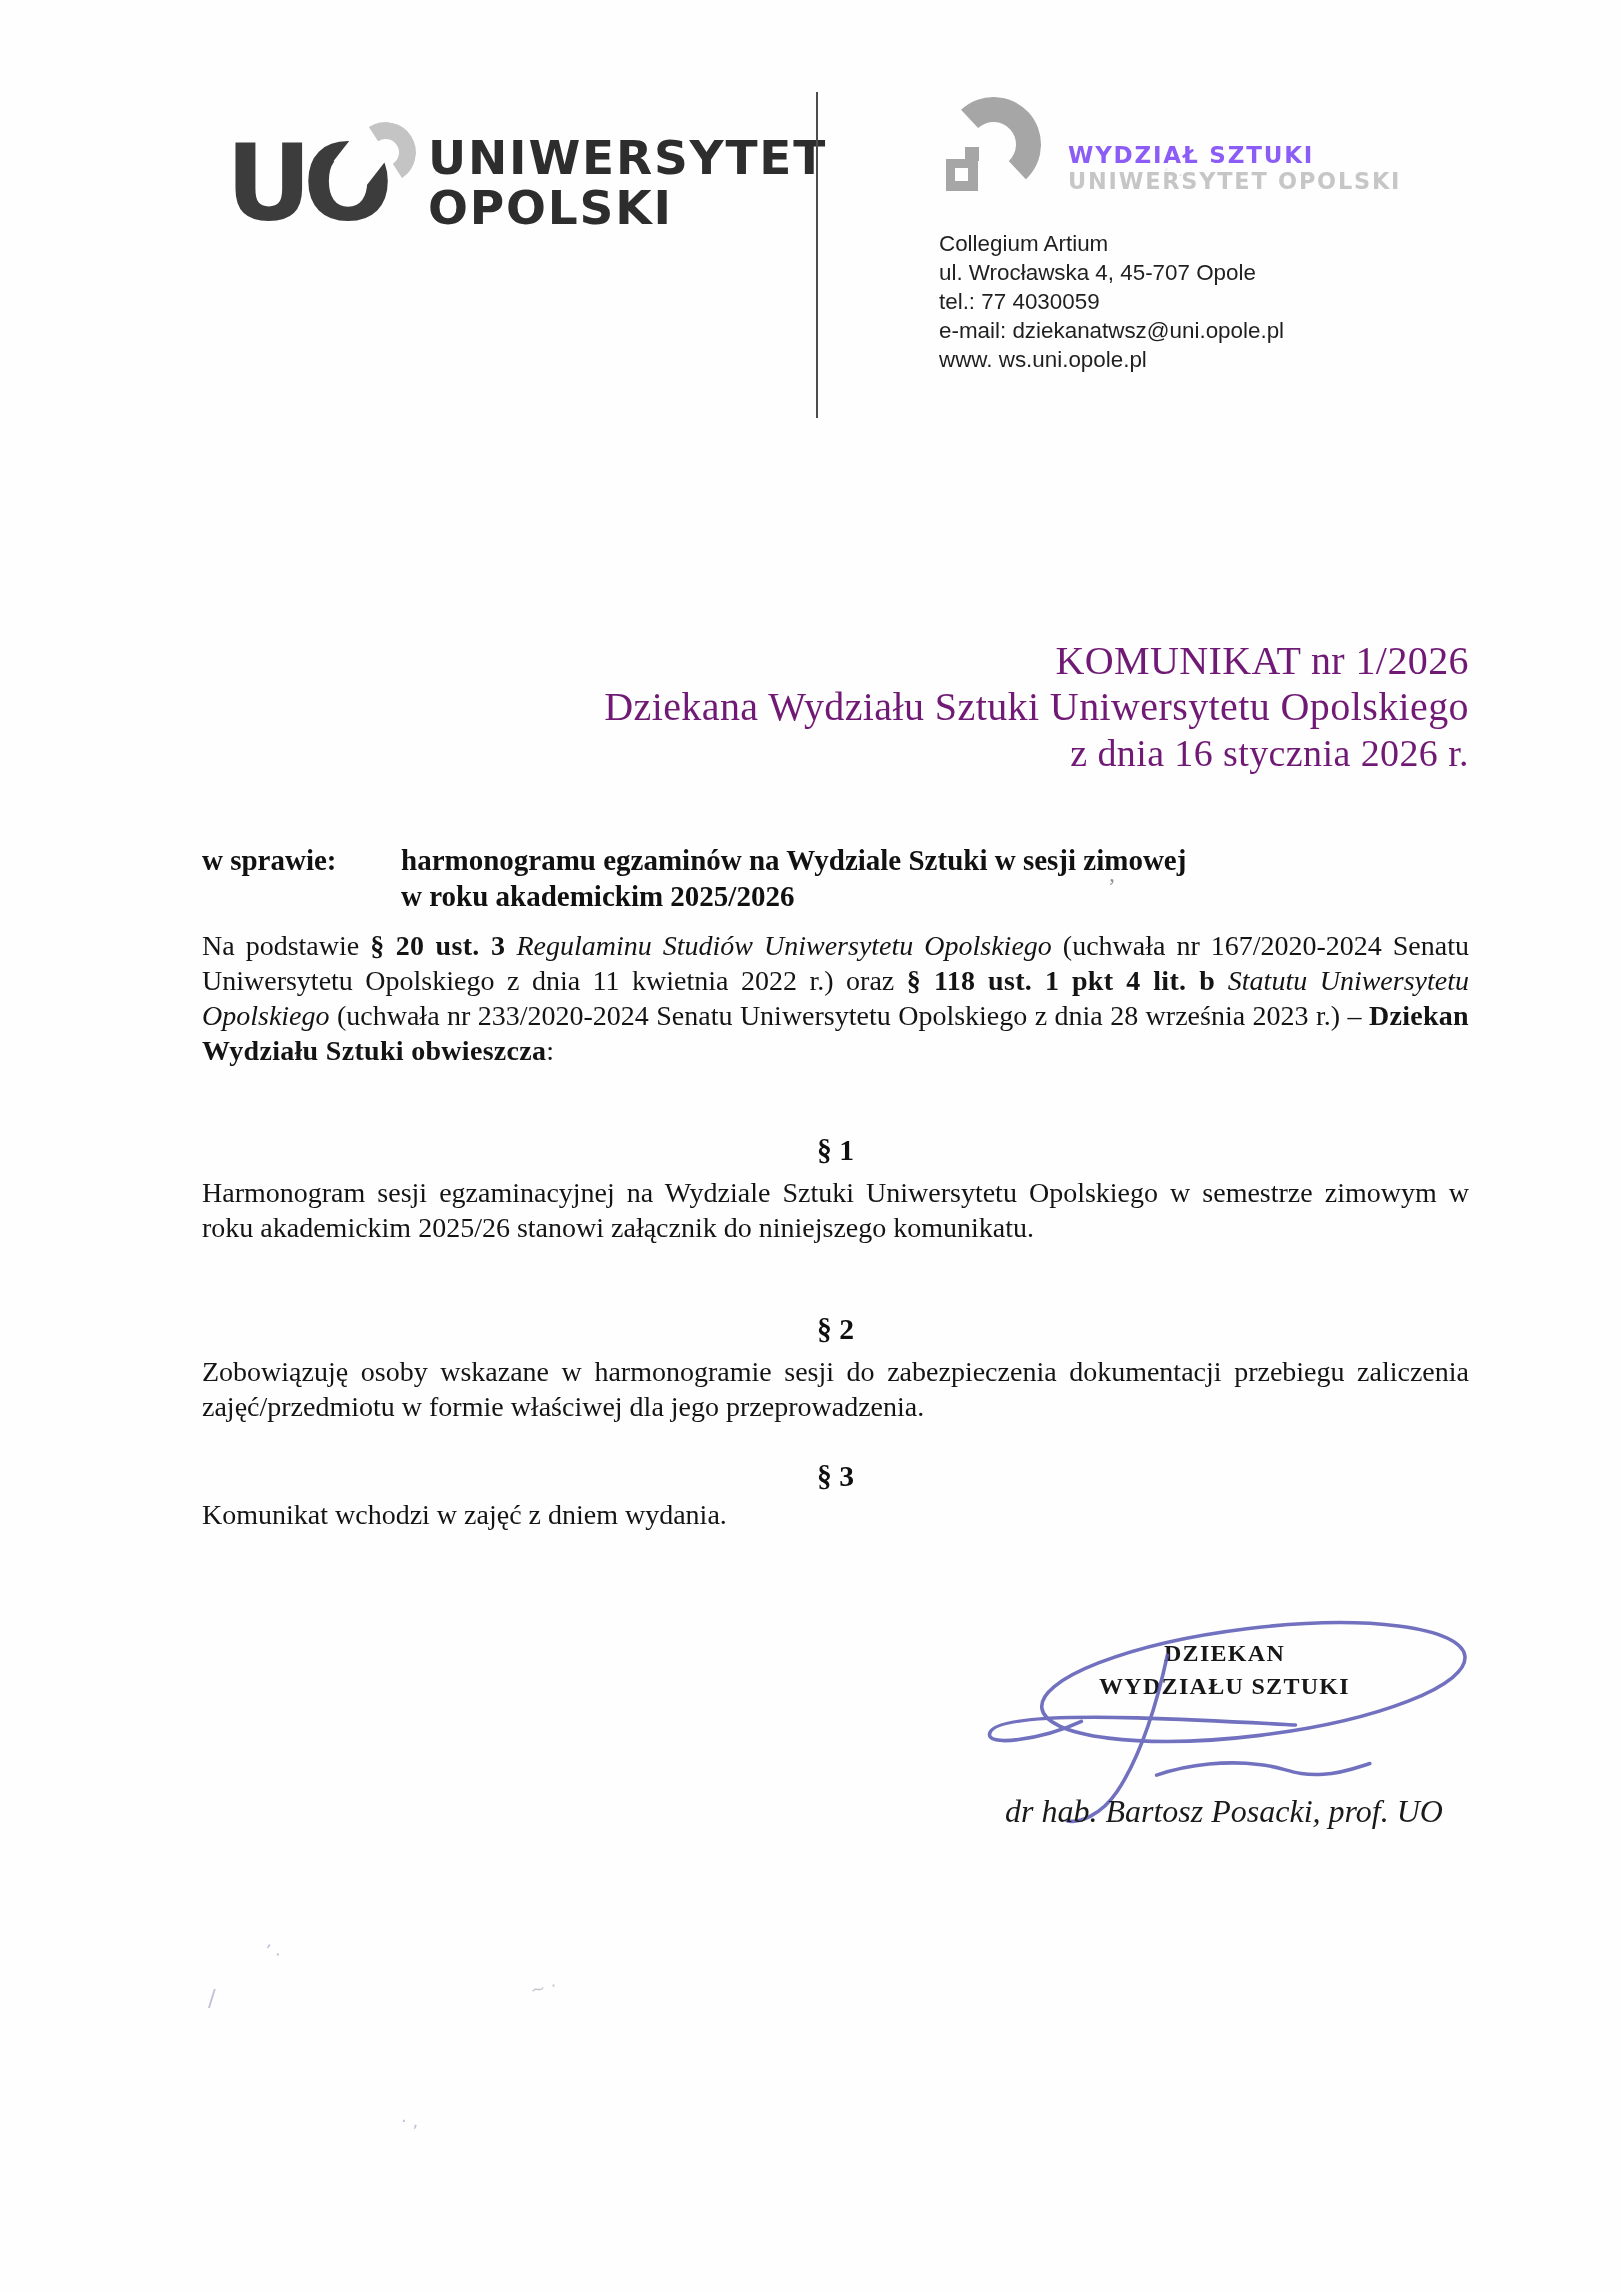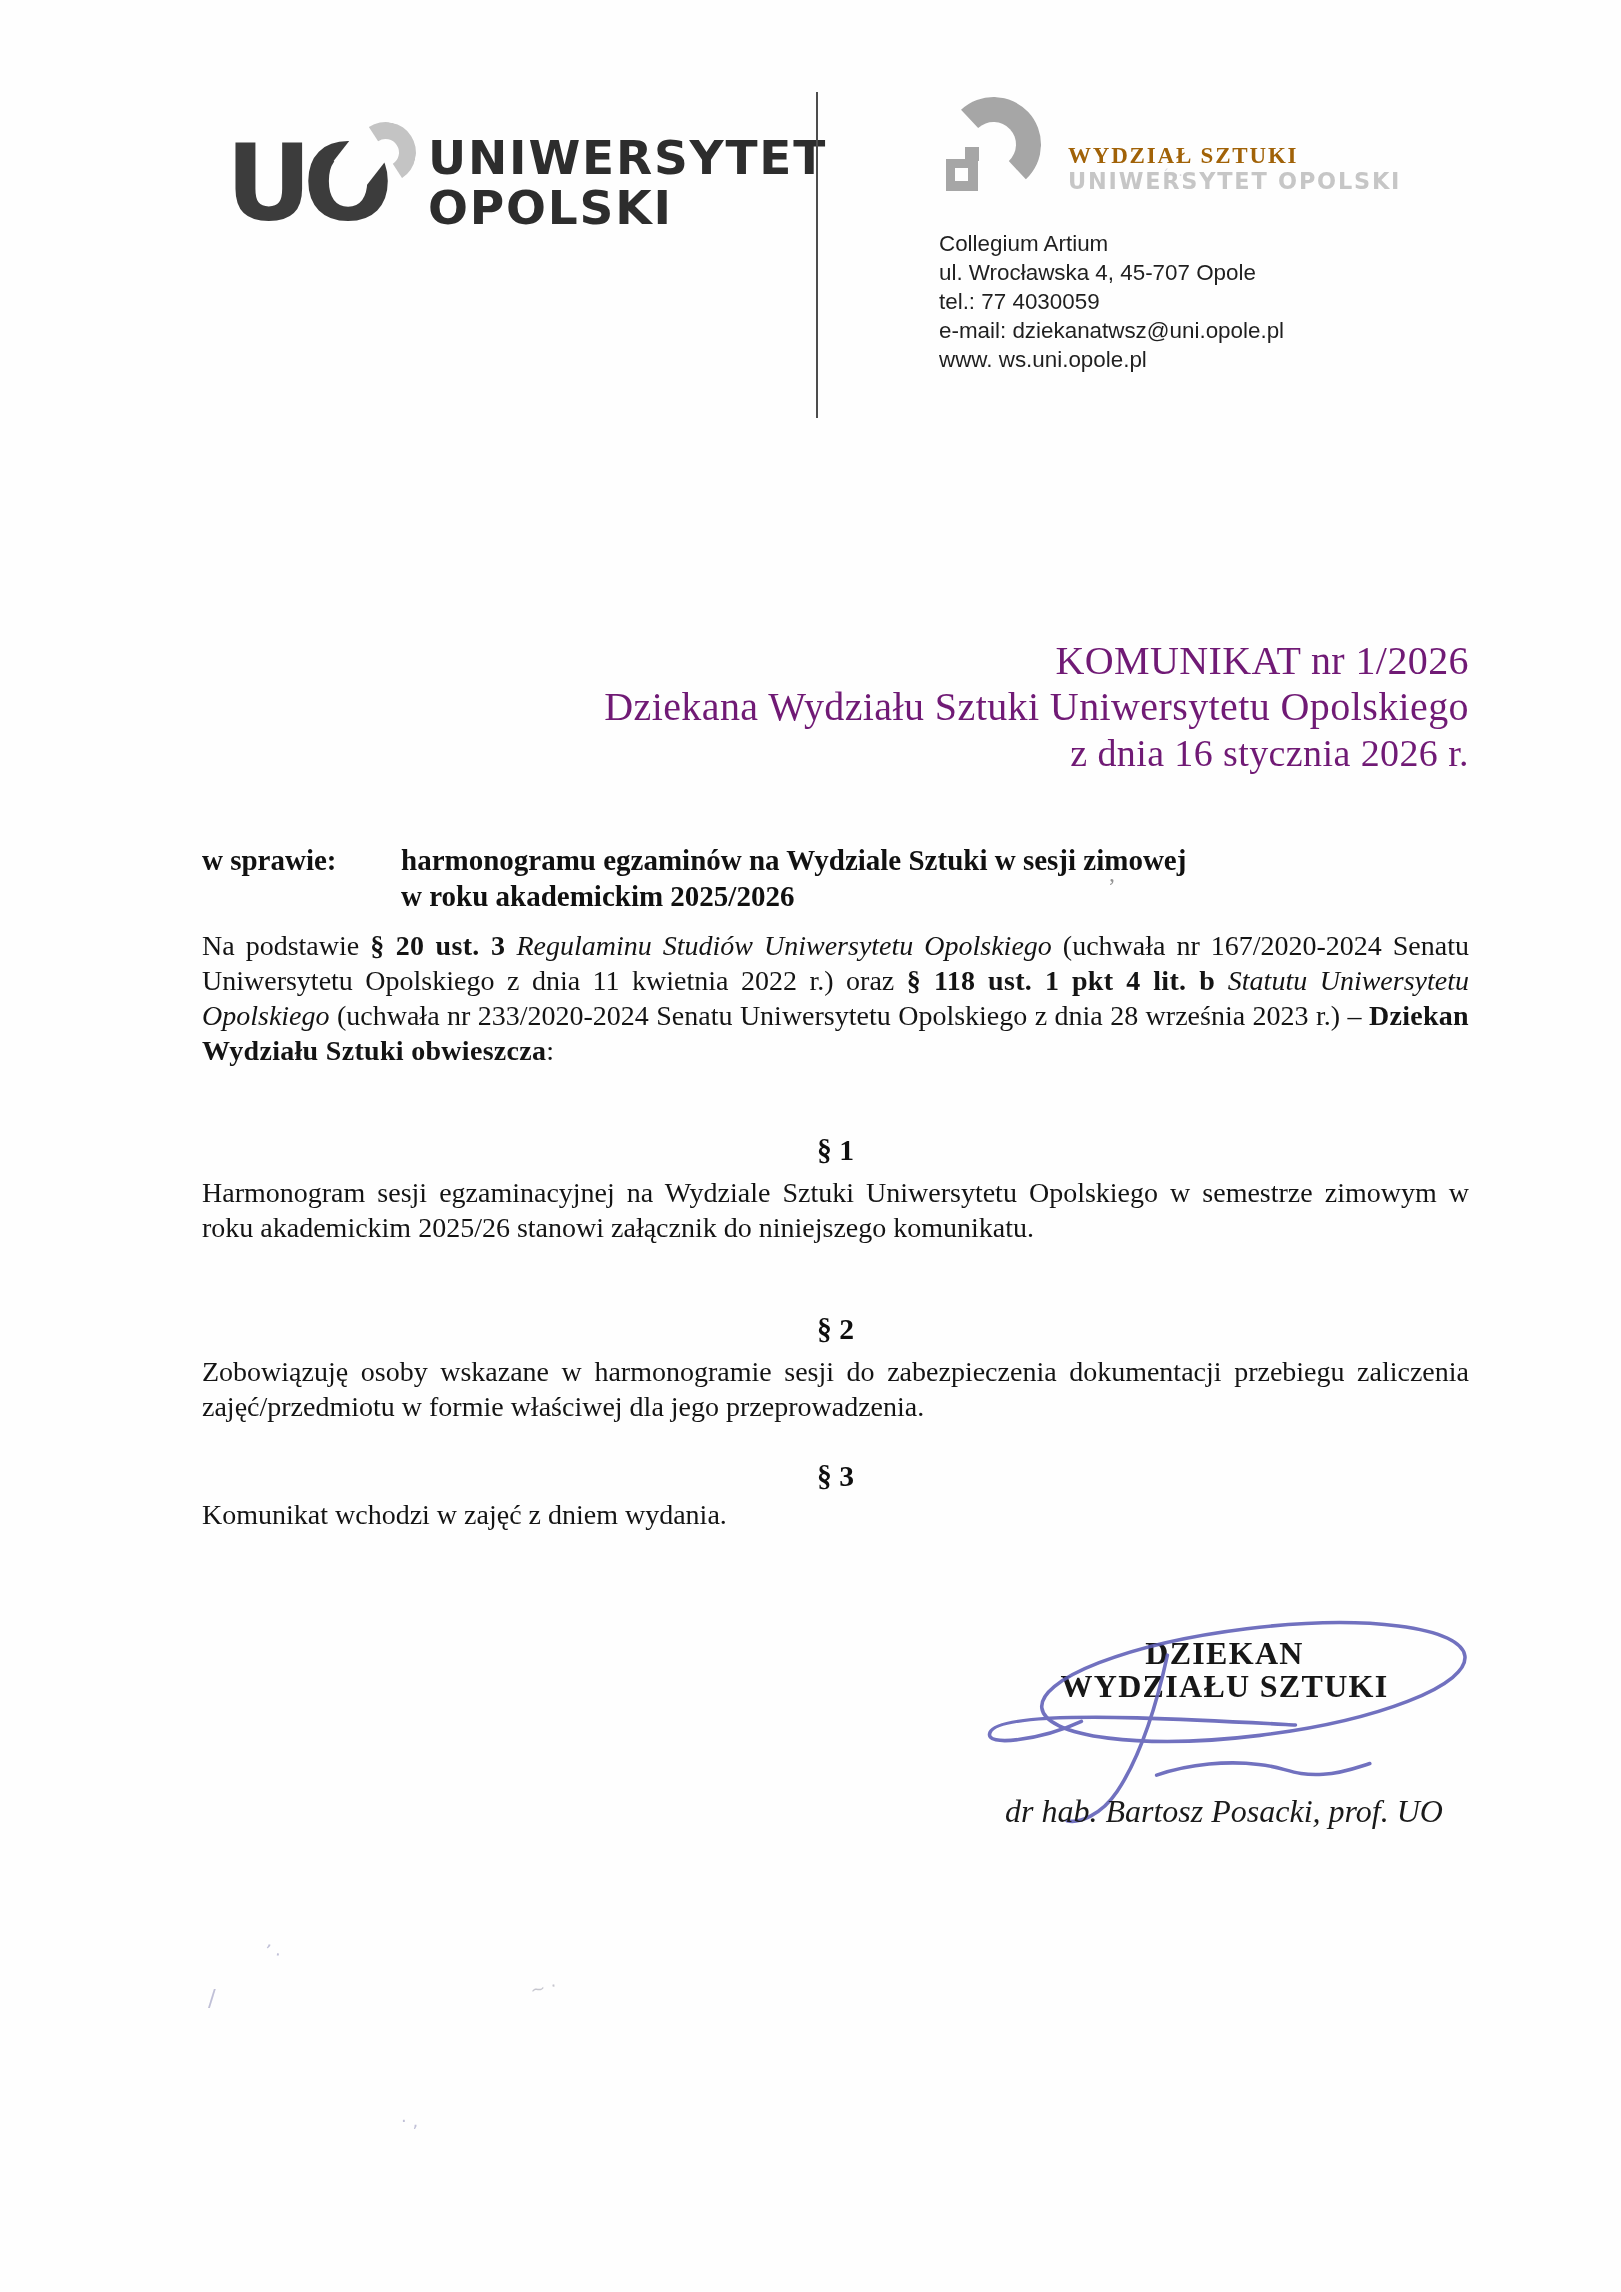--- a/index.html
+++ b/index.html
@@ -37,21 +37,21 @@
     position:absolute; left:946px; top:97px; width:45px; height:45px;
     border:25px solid #a6a6a6; border-left-color:transparent; border-bottom-color:transparent;
     border-radius:50%; transform:rotate(2deg);
   }
   .fpx { position:absolute; background:#a6a6a6; }
   .fpx1 { left:946px; top:159px; width:32px; height:32px; }
   .fpx2 { left:965px; top:147px; width:14.3px; height:14.3px; }
   .fpx-hole { position:absolute; left:955px; top:168px; width:12.5px; height:12.5px; background:#fefefe; }
 
   .faculty-name { position:absolute; left:1068px; top:142px; font-family:"DejaVu Sans", sans-serif; font-weight:bold; letter-spacing:1.8px; }
-  .faculty-name .l1 { font-size:23px; color:#a16207; line-height:27px;font-family:Liberation Serif, serif; }
+  .faculty-name .l1 { font-size:23px; color:#8b5cf6; line-height:27px; }
   .faculty-name .l2 { font-size:22.4px; color:#c6c6c6; line-height:25px; }
 
   .contact { position:absolute; left:939px; top:229px; font-family:Liberation Sans, sans-serif; font-size:22.4px; line-height:29px; color:#1f1f1f; }
 
   
   .col { position:absolute; left:202px; width:1267px; }
 
   .title-block { top:638px; text-align:right; font-weight:normal; font-size:40px; line-height:46px; letter-spacing:0.4px; color:#701a75; }
   .title-block .t3 { font-size:38px; }
 
@@ -64,21 +64,21 @@
   .legal b { letter-spacing:0.3px; }
 
   .sec-head { text-align:center; font-weight:bold; font-size:29.6px; color:#0f0f0f; }
   .sec-par  { font-size:28px; line-height:35px; text-align:justify; color:#141414; }
   .sec1-head { top:1134px; } .sec1-par { top:1175px; }
   .sec2-head { top:1313px; } .sec2-par { top:1354px; }
   .sec3-head { top:1460px; } .sec3-par { top:1497px; }
 
   
   .sig-role { position:absolute; left:1021px; top:1637px; width:407px; text-align:center;
-              font-weight:bold; font-size:32px; line-height:33px; letter-spacing:1.3px; color:#171717; }
+              font-weight:bold; font-size:24px; line-height:33px; letter-spacing:1.3px; color:#171717; }
   .sig-name { position:absolute; left:1005px; top:1777px; width:466px;
               font-style:italic; font-size:32px; color:#1a1a1a; white-space:nowrap;margin-top:16px; }
   .sig-ink  { position:absolute; left:931px; top:1603px; pointer-events:none; }
 
   
   .artifact { position:absolute; font-size:18px; color:#8f8fb8; opacity:0.55; font-family:"DejaVu Sans", sans-serif; }
   .a1 { left:264px;  top:1942px; transform:rotate(18deg); }
   .a2 { left:208px;  top:1985px; font-size:23px; }
   .a3 { left:530px;  top:1977px; transform:rotate(-12deg); color:#9a9aa8; }
   .a4 { left:401px;  top:2110px; }

